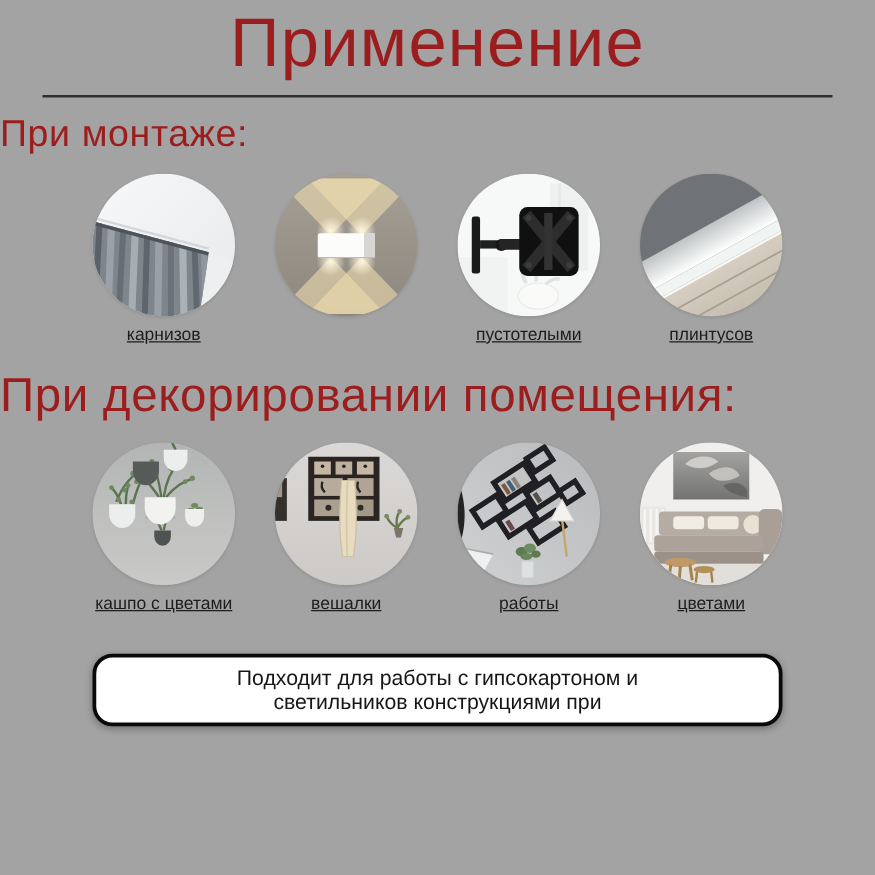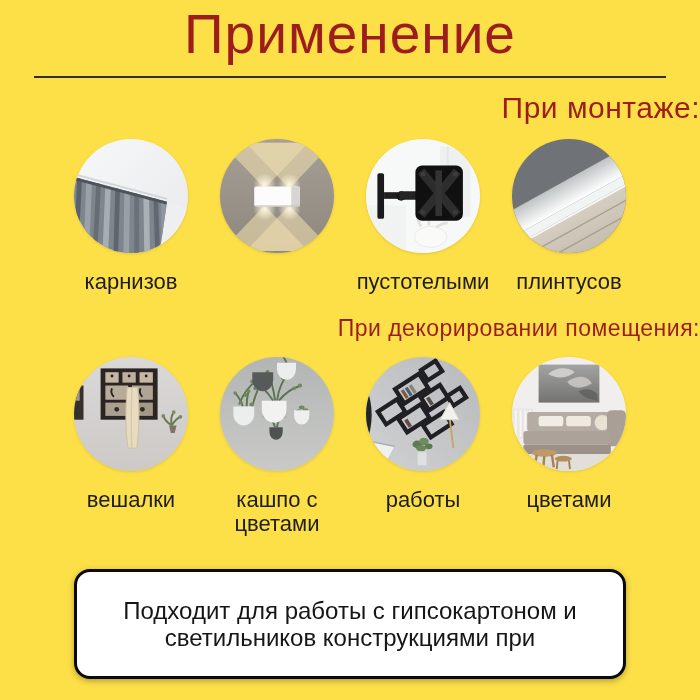--- a/index.html
+++ b/index.html
@@ -1,40 +1,41 @@
 <!DOCTYPE html>
 <html style="--accent: #9c1d1d;"><head>
 <meta charset="utf-8">
 <style>
   html,body{margin:0;padding:0;background:#ffffff;}
   .page{
-    width:700px;height:700px;overflow:hidden;background:#fde047;
+    width:700px;height:700px;overflow:hidden;background:#a3a3a3;
     font-family:"Liberation Sans", sans-serif;color:#1d1d1d;
   }
   .title{
     margin:6px 0 0;text-align:center;font-weight:400;font-size:55px;line-height:1.05;
     color:var(--accent,#9c1d1d);letter-spacing:1px;
   }
   .rule{width:632px;height:2px;background:#2e2e2e;margin:12px auto 0;}
   .sec-heading{
-    text-align:right;color:var(--accent,#9c1d1d);font-size:30px;line-height:1.1;
-    margin-top:13px;letter-spacing:.5px;padding-left:40px;
-  }
-  .sec-heading.second{margin-top:22px;font-size:23px;}
+    text-align:left;color:var(--accent,#9c1d1d);font-size:30px;line-height:1.1;
+    margin-top:13px;letter-spacing:.5px;
+  }
+  .sec-heading.second{margin-top:22px;font-size:38px;}
   .row{display:flex;width:584px;margin:15px auto 0;}
   .item{width:146px;display:flex;flex-direction:column;align-items:center;}
   .photo{width:114px;height:114px;border-radius:50%;display:block;box-shadow:0 1px 3px rgba(0,0,0,.12);}
   .item-label{
-    margin-top:17px;font-size:22px;line-height:1.12;text-align:center;max-width:146px;
+    margin-top:7px;font-size:14px;line-height:1.12;text-align:center;max-width:146px;
     color:#1d1d1d;
+    text-decoration:underline;
   }
   .footer-box{
     width:552px;margin:32px auto 0;border:3px solid #0a0a0a;border-radius:16px;
-    padding:25px 10px;box-sizing:border-box;text-align:center;
-    font-size:24px;line-height:1.13;color:#161616;
+    padding:7px 10px;box-sizing:border-box;text-align:center;
+    font-size:17px;line-height:1.13;color:#161616;
     box-shadow:0 2px 6px rgba(0,0,0,.30);
     background:#ffffff;
   }
   .footer-box div{white-space:nowrap;}
 </style>
 </head>
 <body>
 
 <div class="page">
 
@@ -157,62 +158,20 @@
         </svg>
         <div class="item-label">плинтусов</div>
       </div>
 
     </div>
   </div>
 
   <div class="section">
     <div class="sec-heading second">При декорировании помещения:</div>
     <div class="row">
-
-      <div class="item">
-        <svg class="photo" viewBox="0 0 120 120">
-          <defs>
-            <linearGradient id="a5" x1="0" y1="0" x2="0" y2="1">
-              <stop offset="0" stop-color="#dbd9d7"></stop>
-                <stop offset="1" stop-color="#ccc9c7"></stop>
-            </linearGradient>
-          </defs>
-          <rect width="120" height="120" fill="url(#a5)"></rect>
-          <rect x="-8" y="30" width="18" height="36" fill="#35302c"></rect>
-          <rect x="-4" y="34" width="10" height="12" fill="#a39788"></rect>
-          <g>
-            <rect x="28" y="12" width="60" height="54" fill="#2a2522"></rect>
-            <rect x="33" y="16" width="14" height="11" fill="#c5b7a4"></rect>
-            <rect x="51" y="16" width="14" height="11" fill="#beb09d"></rect>
-            <rect x="69" y="16" width="14" height="11" fill="#c5b7a4"></rect>
-            <circle cx="40" cy="20" r="1.5" fill="#232020"></circle>
-            <circle cx="58" cy="20" r="1.5" fill="#232020"></circle>
-            <circle cx="76" cy="20" r="1.5" fill="#232020"></circle>
-            <rect x="33" y="30" width="24" height="15" fill="#b7ab9c"></rect>
-            <rect x="61" y="30" width="22" height="15" fill="#b0a494"></rect>
-            <path d="M40,33 q-2,5 2,9 M70,33 q-2,5 2,9" stroke="#29241f" stroke-width="2" fill="none"></path>
-            <rect x="33" y="48" width="24" height="14" fill="#ab9f90"></rect>
-            <rect x="61" y="48" width="22" height="14" fill="#a49886"></rect>
-            <circle cx="45" cy="55" r="2.5" fill="#2e2a26"></circle>
-            <circle cx="72" cy="55" r="2.5" fill="#2e2a26"></circle>
-          </g>
-          <g>
-            <path d="M56,32 C54,55 54,78 57,96 L66,96 C69,78 69,55 67,32 Z" fill="#e7dcc0" stroke="#cdbf9f" stroke-width="1"></path>
-            <path d="M61,32 C60,60 60,80 61,96" stroke="#d6c9a9" stroke-width="1.5" fill="none"></path>
-          </g>
-          <g>
-            <path d="M103,72 q-2,-8 2,-14 M103,72 q4,-7 9,-9 M103,72 q-7,-4 -9,-10" stroke="#66794f" stroke-width="2" fill="none"></path>
-            <circle cx="105" cy="58" r="2" fill="#7b8d60"></circle>
-            <circle cx="112" cy="63" r="2" fill="#7b8d60"></circle>
-            <circle cx="94" cy="62" r="2" fill="#7b8d60"></circle>
-            <polygon points="100,72 108,72 106,80 102,80" fill="#7d7468"></polygon>
-          </g>
-        </svg>
-        <div class="item-label">вешалки</div>
-      </div>
 
       <div class="item">
         <svg class="photo" viewBox="0 0 120 120">
           <defs>
             <linearGradient id="a6" x1="0" y1="0" x2="0" y2="1">
               <stop offset="0" stop-color="#b3b5b4"></stop>
                 <stop offset="1" stop-color="#c9cac8"></stop>
             </linearGradient>
           </defs>
           <rect width="120" height="120" fill="url(#a6)"></rect>
@@ -258,20 +217,62 @@
             <path d="M78,56 h16 v6 a8,9 0 0 1 -16,0 z" fill="#efefee"></path>
             <path d="M52,74 h14 v5 a7,8 0 0 1 -14,0 z" fill="#4e5250"></path>
           </g>
         </svg>
         <div class="item-label">кашпо с цветами</div>
       </div>
 
       <div class="item">
         <svg class="photo" viewBox="0 0 120 120">
           <defs>
+            <linearGradient id="a5" x1="0" y1="0" x2="0" y2="1">
+              <stop offset="0" stop-color="#dbd9d7"></stop>
+                <stop offset="1" stop-color="#ccc9c7"></stop>
+            </linearGradient>
+          </defs>
+          <rect width="120" height="120" fill="url(#a5)"></rect>
+          <rect x="-8" y="30" width="18" height="36" fill="#35302c"></rect>
+          <rect x="-4" y="34" width="10" height="12" fill="#a39788"></rect>
+          <g>
+            <rect x="28" y="12" width="60" height="54" fill="#2a2522"></rect>
+            <rect x="33" y="16" width="14" height="11" fill="#c5b7a4"></rect>
+            <rect x="51" y="16" width="14" height="11" fill="#beb09d"></rect>
+            <rect x="69" y="16" width="14" height="11" fill="#c5b7a4"></rect>
+            <circle cx="40" cy="20" r="1.5" fill="#232020"></circle>
+            <circle cx="58" cy="20" r="1.5" fill="#232020"></circle>
+            <circle cx="76" cy="20" r="1.5" fill="#232020"></circle>
+            <rect x="33" y="30" width="24" height="15" fill="#b7ab9c"></rect>
+            <rect x="61" y="30" width="22" height="15" fill="#b0a494"></rect>
+            <path d="M40,33 q-2,5 2,9 M70,33 q-2,5 2,9" stroke="#29241f" stroke-width="2" fill="none"></path>
+            <rect x="33" y="48" width="24" height="14" fill="#ab9f90"></rect>
+            <rect x="61" y="48" width="22" height="14" fill="#a49886"></rect>
+            <circle cx="45" cy="55" r="2.5" fill="#2e2a26"></circle>
+            <circle cx="72" cy="55" r="2.5" fill="#2e2a26"></circle>
+          </g>
+          <g>
+            <path d="M56,32 C54,55 54,78 57,96 L66,96 C69,78 69,55 67,32 Z" fill="#e7dcc0" stroke="#cdbf9f" stroke-width="1"></path>
+            <path d="M61,32 C60,60 60,80 61,96" stroke="#d6c9a9" stroke-width="1.5" fill="none"></path>
+          </g>
+          <g>
+            <path d="M103,72 q-2,-8 2,-14 M103,72 q4,-7 9,-9 M103,72 q-7,-4 -9,-10" stroke="#66794f" stroke-width="2" fill="none"></path>
+            <circle cx="105" cy="58" r="2" fill="#7b8d60"></circle>
+            <circle cx="112" cy="63" r="2" fill="#7b8d60"></circle>
+            <circle cx="94" cy="62" r="2" fill="#7b8d60"></circle>
+            <polygon points="100,72 108,72 106,80 102,80" fill="#7d7468"></polygon>
+          </g>
+        </svg>
+        <div class="item-label">вешалки</div>
+      </div>
+
+      <div class="item">
+        <svg class="photo" viewBox="0 0 120 120">
+          <defs>
             <linearGradient id="a7" x1="1" y1="0" x2="0" y2="1">
               <stop offset="0" stop-color="#b9babc"></stop>
                 <stop offset="1" stop-color="#d0d1d2"></stop>
             </linearGradient>
           </defs>
           <rect width="120" height="120" fill="url(#a7)"></rect>
           <path d="M0,30 C8,52 8,70 0,92 Z" fill="#222426"></path>
           <g transform="rotate(-33 55 55)" stroke="#202024" stroke-width="4.5" fill="none">
             <rect x="18" y="34" width="24" height="16"></rect>
             <rect x="46" y="24" width="30" height="18"></rect>

